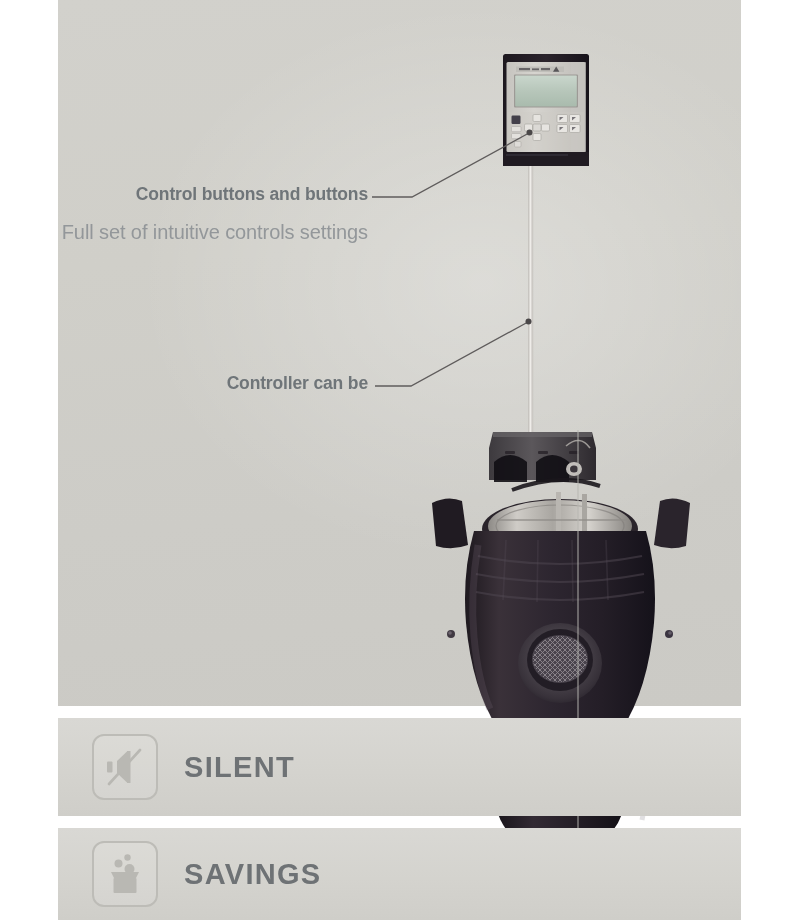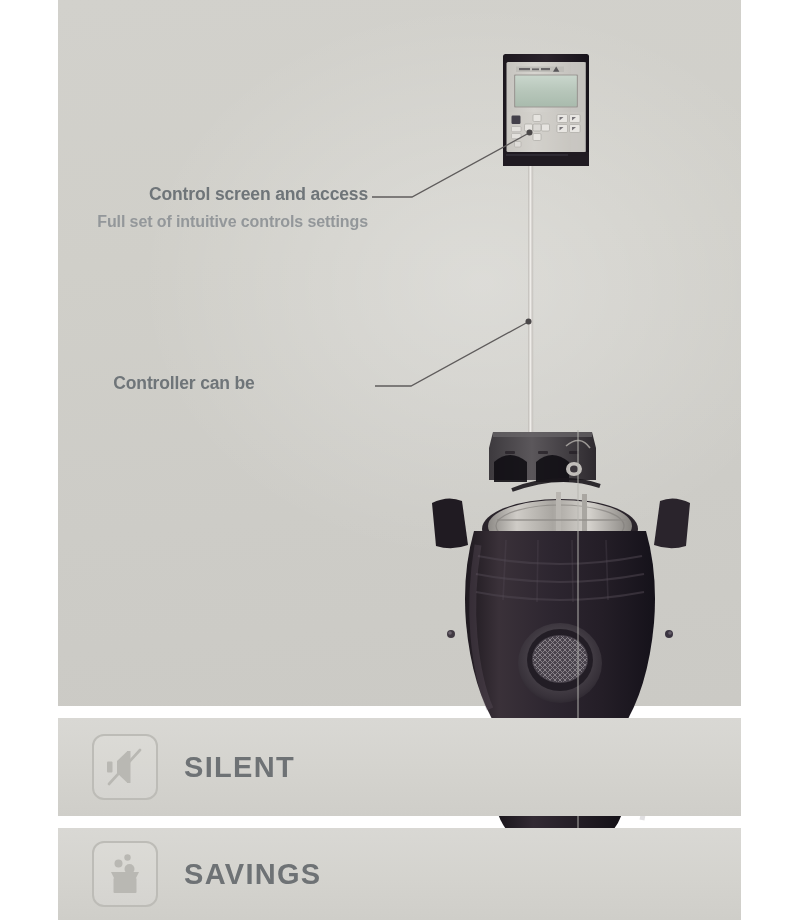--- a/index.html
+++ b/index.html
@@ -52,25 +52,25 @@
   .ico-mute{position:absolute;left:9px;top:10px;width:44px;height:42px;}
   .ico-save{position:absolute;left:11px;top:9px;width:40px;height:44px;}
 
   
   .callout{position:absolute;text-align:right;}
   .callout .c-title{
     font-size:17.5px;font-weight:bold;color:#6f7579;
     line-height:1.18;letter-spacing:-0.15px;white-space:nowrap;
   }
   .callout .c-sub{
-    font-size:16px;color:#93979a;line-height:1.2;
-    margin-top:7px;white-space:nowrap;letter-spacing:-0.1px;font-weight:bold;
+    font-size:20px;color:#93979a;line-height:1.2;
+    margin-top:15px;white-space:nowrap;letter-spacing:-0.1px;
   }
   #callout-1{left:0;top:184px;width:368px;}
-  #callout-2{left:0;top:373px;width:368px;text-align:center;}
+  #callout-2{left:0;top:373px;width:368px;}
 
   
   #leaders{position:absolute;left:0;top:0;width:800px;height:920px;pointer-events:none;}
   #device-layer{position:absolute;left:0;top:0;width:800px;height:920px;}
 </style>
 </head>
 <body>
 
 <div id="stage">
 
@@ -280,21 +280,21 @@
   <svg id="leaders" viewBox="0 0 800 920">
     <g stroke="#5f5c5c" stroke-width="1.3" fill="none">
       <path d="M372 197 L412 197 L529 133"></path>
       <path d="M375 386 L411 386 L528 322"></path>
     </g>
     <circle cx="529.5" cy="132.5" r="3" fill="#4a4748"></circle>
     <circle cx="528.5" cy="321.5" r="3" fill="#4a4748"></circle>
   </svg>
 
   <div id="callout-1" class="callout">
-    <div class="c-title">Control screen and access</div>
+    <div class="c-title">Control buttons and buttons</div>
     <div class="c-sub">Full set of intuitive controls settings</div>
   </div>
 
   <div id="callout-2" class="callout">
     <div class="c-title">Controller can be</div>
   </div>
 
   <div class="band band-savings">
     <div class="band-inner">
       <div class="icon-box">

